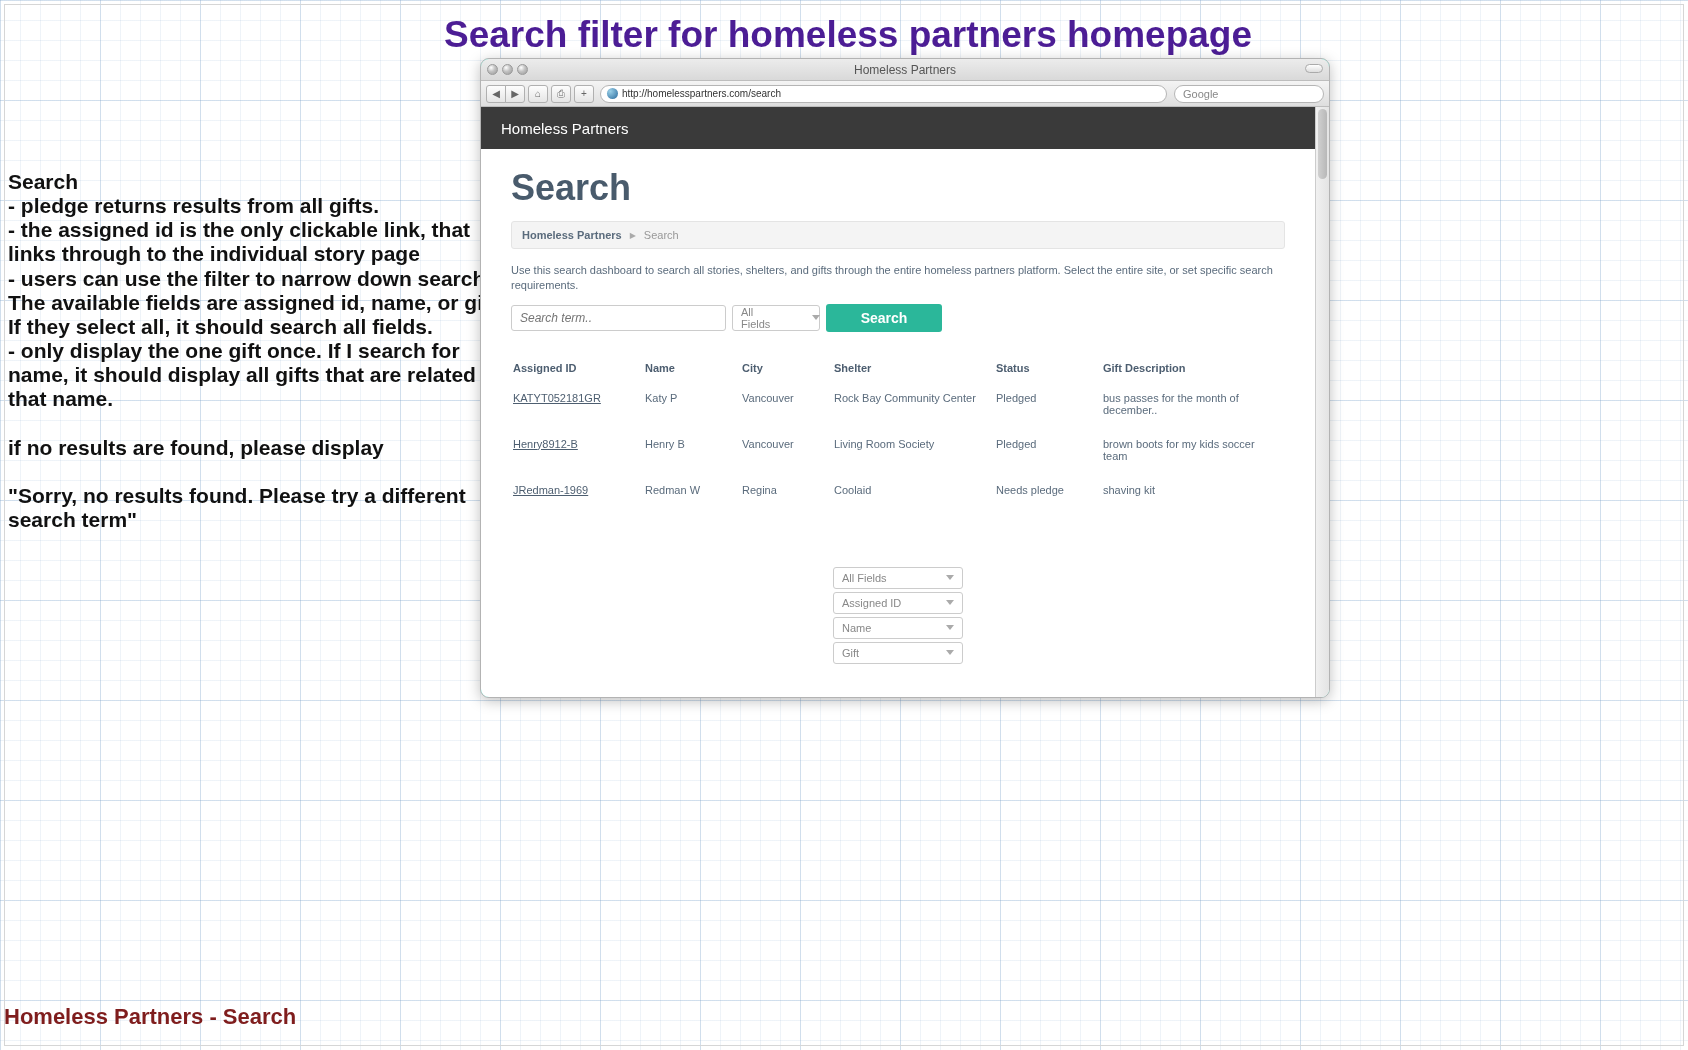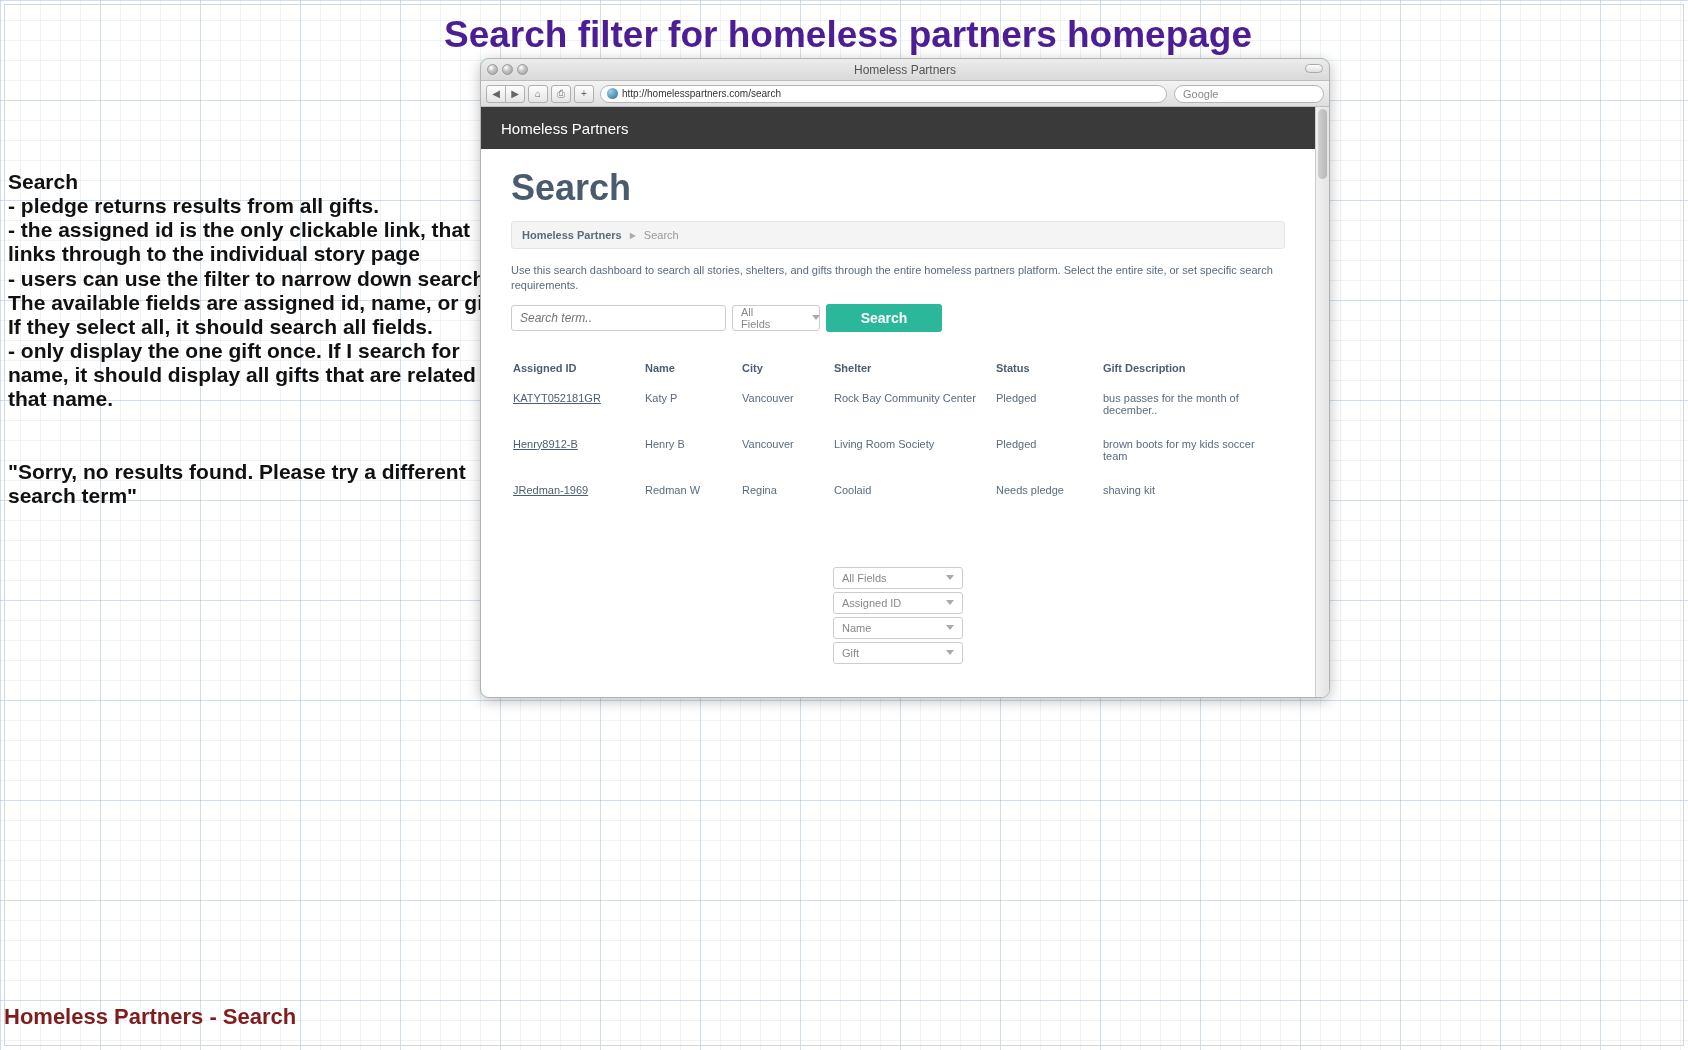--- a/index.html
+++ b/index.html
@@ -302,20 +302,21 @@
 
 <div class="page-title">Search filter for homeless partners homepage</div>
 
 <div class="annotation">
   <p>Search</p>
   <p>- pledge returns results from all gifts.</p>
   <p>- the assigned id is the only clickable link, that links through to the individual story page</p>
   <p>- users can use the filter to narrow down search. The available fields are assigned id, name, or gift. If they select all, it should search all fields.</p>
   <p>- only display the one gift once. If I search for name, it should display all gifts that are related to that name.</p>
   <br>
+  <p>if no results are found, please display</p>
   <br>
   <p>"Sorry, no results found. Please try a different search term"</p>
 </div>
 
 <div class="footer-label">Homeless Partners - Search</div>
 
 <div class="browser">
   <div class="titlebar">
     <div class="traffic">
       <div class="tlight"></div>

